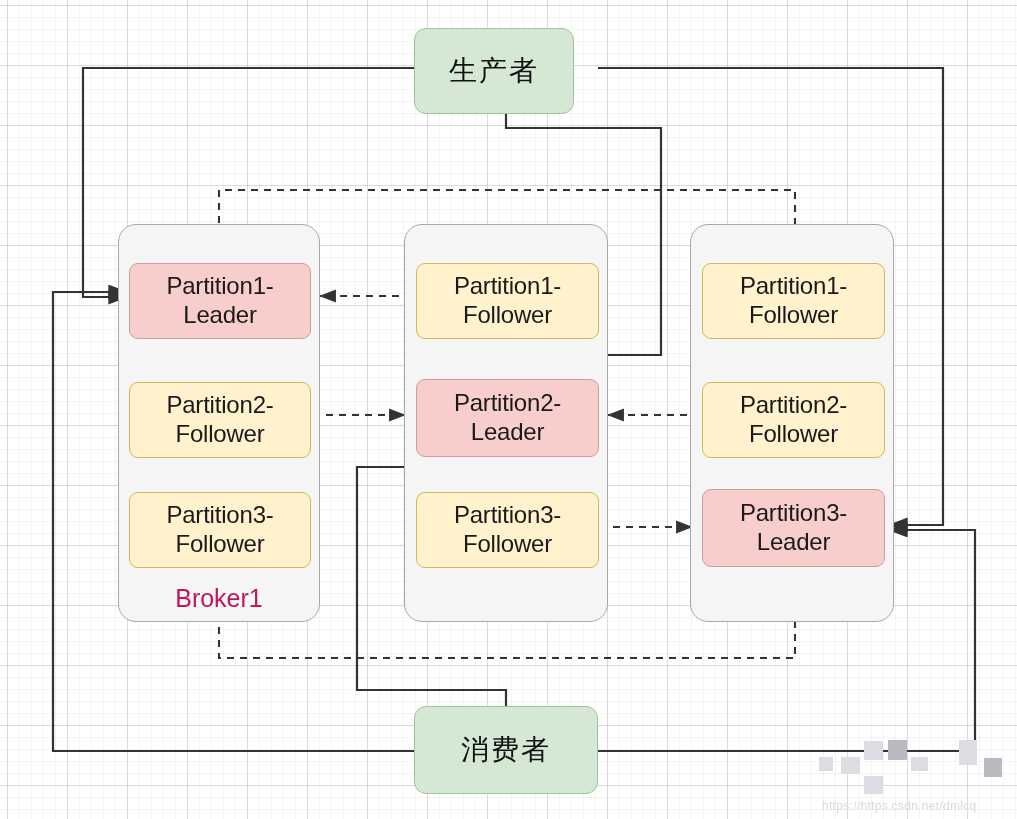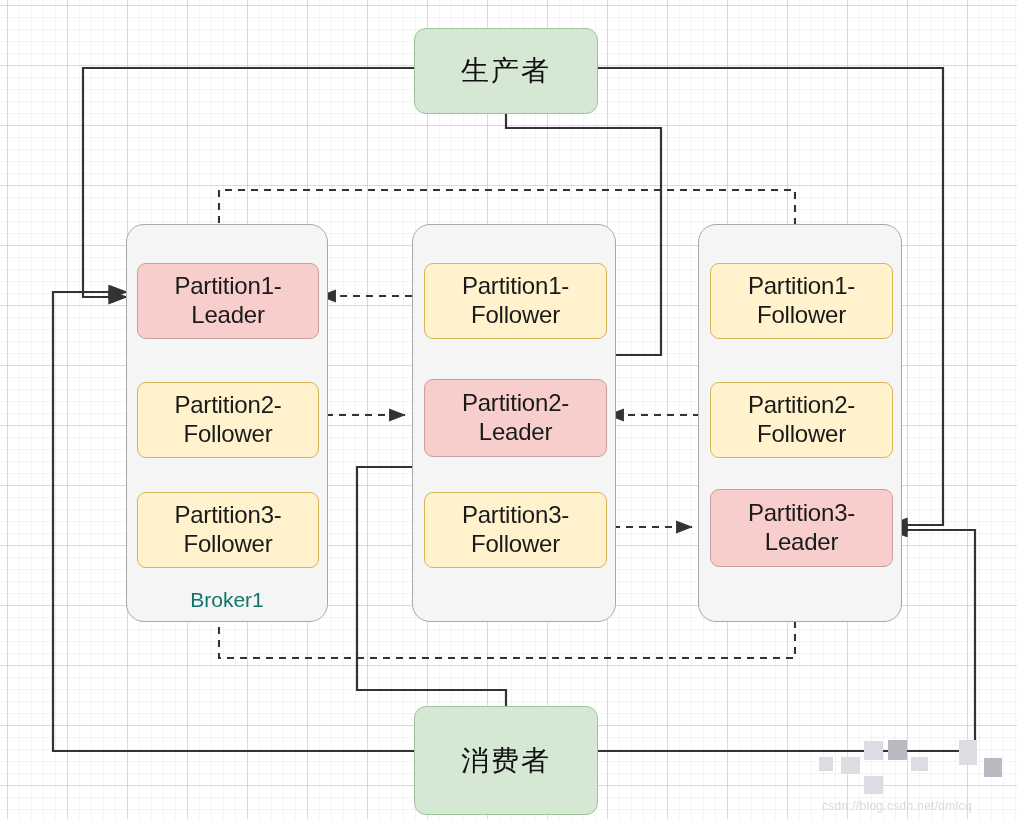--- a/index.html
+++ b/index.html
@@ -30,36 +30,35 @@
   }
   .node {
     position: absolute;
     box-sizing: border-box;
     display: flex;
     align-items: center;
     justify-content: center;
     text-align: center;
     line-height: 1.18;
     color: #1a1a1a;
-    margin-left: 8px;
   }
   .broker-box {
     background: #f5f5f5;
     border: 1px solid #a8a8a8;
     border-radius: 18px;
     display: block;
   }
   .broker-label {
     position: absolute;
     left: 0;
     bottom: 8px;
     width: 100%;
     text-align: center;
-    font-size: 21px;
-    color: #0f766e;
+    font-size: 25px;
+    color: #be185d;
   }
   .partition {
     position: absolute;
     box-sizing: border-box;
     border-radius: 9px;
     display: flex;
     align-items: center;
     justify-content: center;
     text-align: center;
     font-size: 24px;
@@ -140,21 +139,21 @@
       <path d="M 313,415 L 405,415" marker-end="url(#arrowd)"></path>
 
       <path d="M 700,415 L 608,415" marker-end="url(#arrowd)"></path>
 
       <path d="M 600,527 L 692,527" marker-end="url(#arrowd)"></path>
 
       <path d="M 219,562 L 219,658 L 795,658 L 795,570" marker-end="url(#arrowd)"></path>
     </g>
   </svg>
 
-  <div class="endpoint" style="left:414px; top:28px; width:184px; height:86px;">
+  <div class="endpoint" style="left:414px; top:28px; width:160px; height:86px;">
     <span>生产者</span>
   </div>
 
   <div class="node broker-box" style="left:118px; top:224px; width:202px; height:398px;">
     <div class="partition leader" style="left:10px; top:38px; width:182px; height:76px;">
       <span>Partition1-<br>Leader</span>
     </div>
     <div class="partition follower" style="left:10px; top:157px; width:182px; height:76px;">
       <span>Partition2-<br>Follower</span>
     </div>
@@ -181,30 +180,30 @@
       <span>Partition1-<br>Follower</span>
     </div>
     <div class="partition follower" style="left:11px; top:157px; width:183px; height:76px;">
       <span>Partition2-<br>Follower</span>
     </div>
     <div class="partition leader" style="left:11px; top:264px; width:183px; height:78px;">
       <span>Partition3-<br>Leader</span>
     </div>
   </div>
 
-  <div class="endpoint" style="left:414px; top:706px; width:184px; height:109px;">
+  <div class="endpoint" style="left:414px; top:706px; width:184px; height:88px;">
     <span>消费者</span>
   </div>
 
   <div>
     <div class="wm-block" style="left:841px; top:757px; width:19px; height:17px;"></div>
     <div class="wm-block" style="left:864px; top:741px; width:19px; height:19px;"></div>
     <div class="wm-block dark" style="left:888px; top:740px; width:19px; height:20px;"></div>
     <div class="wm-block" style="left:864px; top:776px; width:19px; height:18px;"></div>
     <div class="wm-block" style="left:911px; top:757px; width:17px; height:14px;"></div>
     <div class="wm-block" style="left:959px; top:740px; width:18px; height:25px;"></div>
     <div class="wm-block dark" style="left:984px; top:758px; width:18px; height:19px;"></div>
     <div class="wm-block" style="left:819px; top:757px; width:14px; height:14px;"></div>
   </div>
 
-  <div class="watermark" style="left:822px; top:799px;">csdn://blog.csdn.net/dmlcq</div>
+  <div class="watermark" style="left:822px; top:799px;">https://https.csdn.net/dmlcq</div>
 
 </div>
 
 </body></html>

